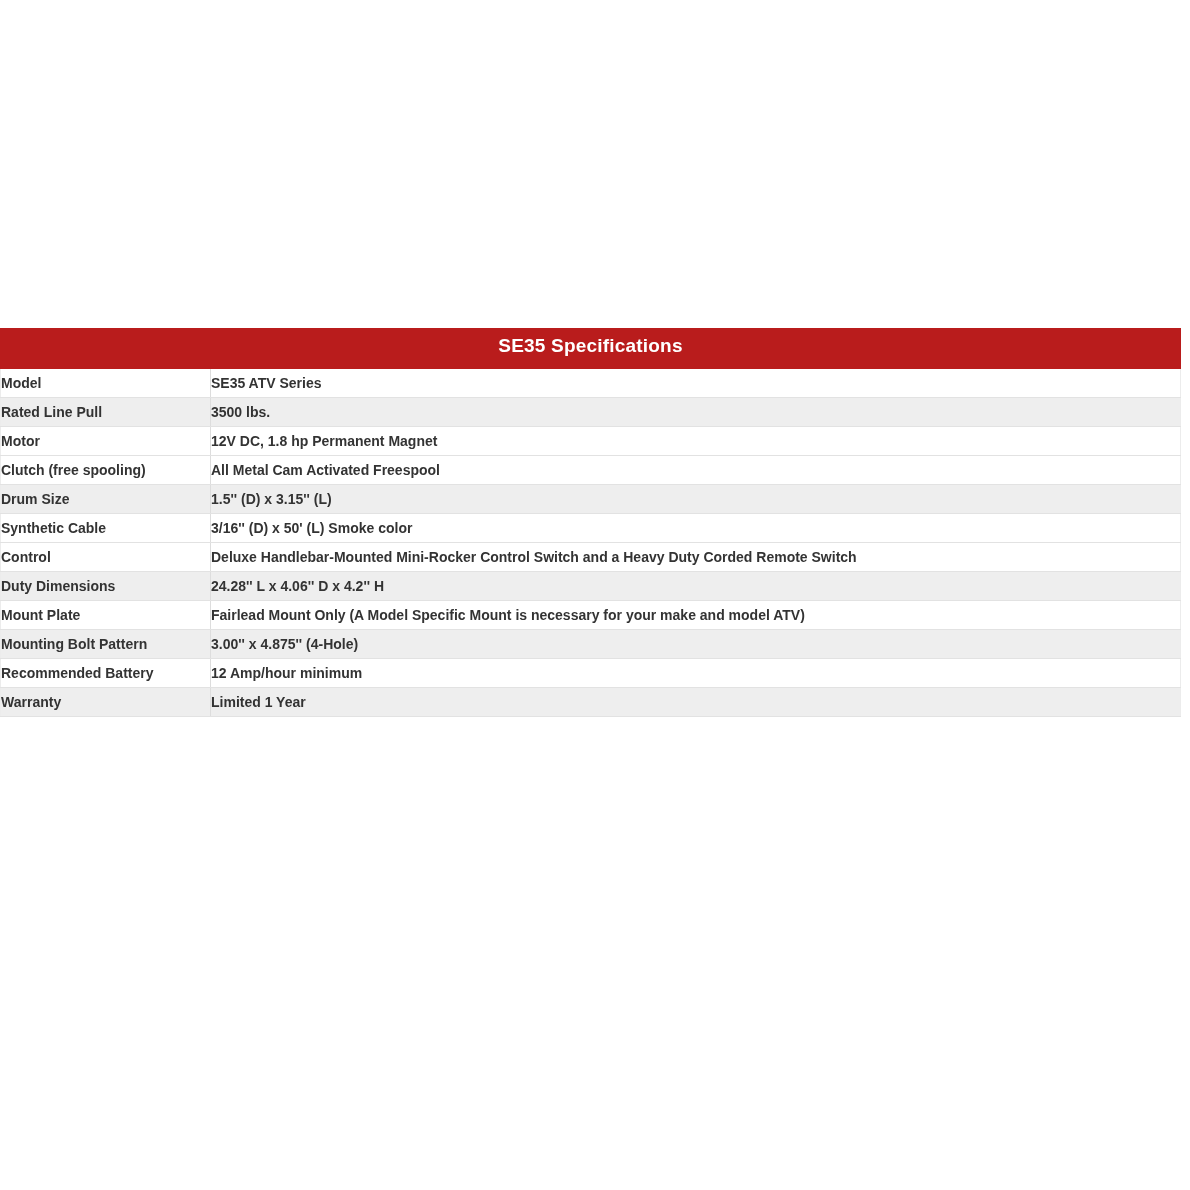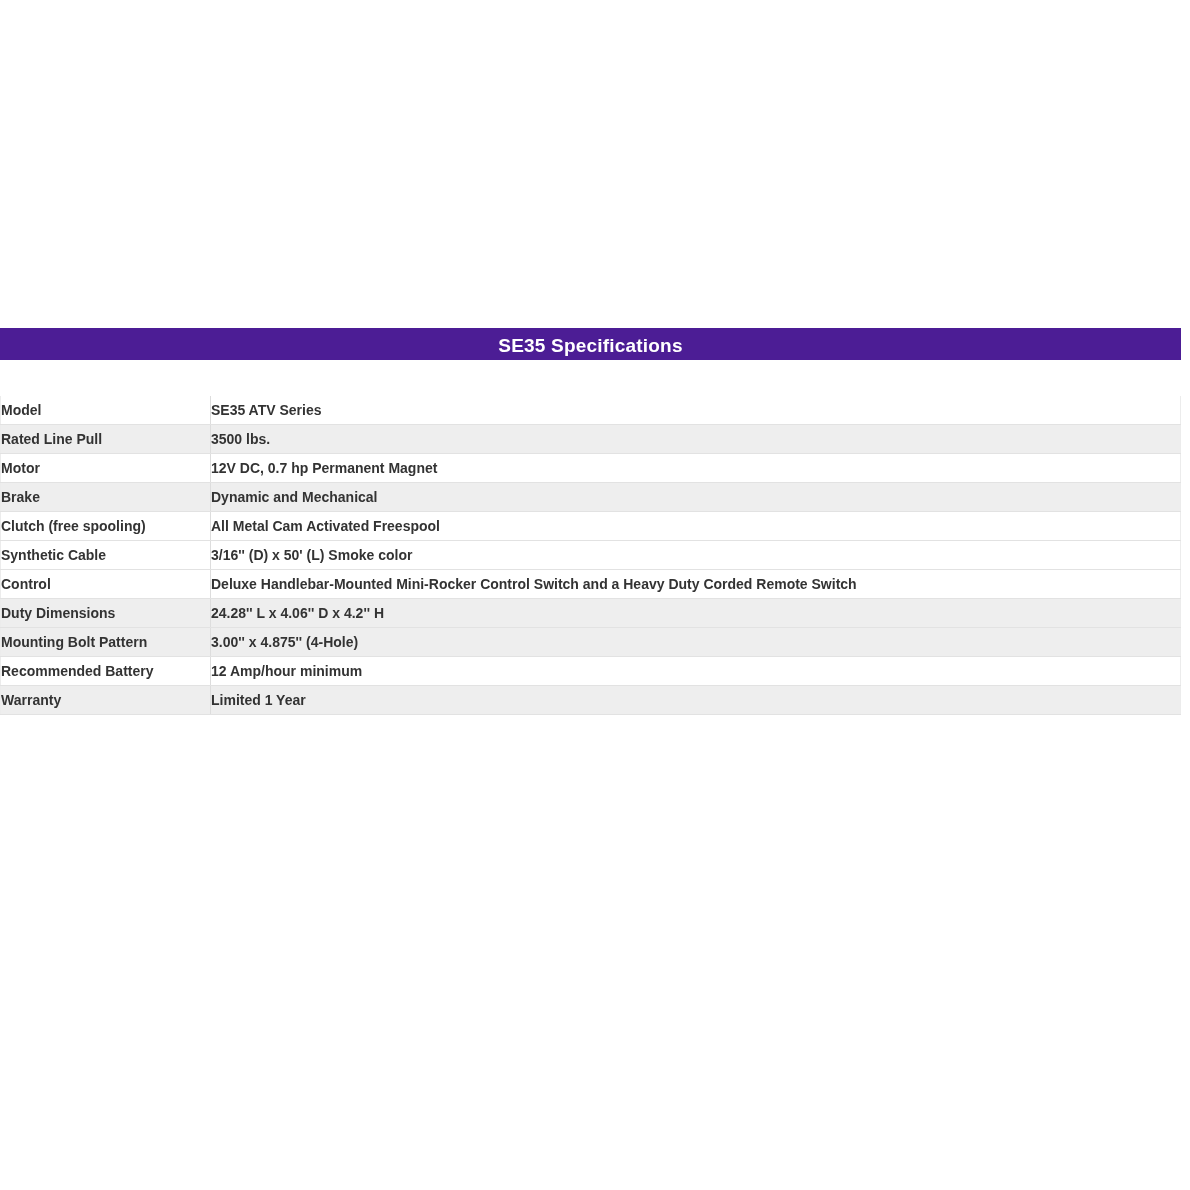--- a/index.html
+++ b/index.html
@@ -17,36 +17,35 @@
     height: 1190px;
     background: #ffffff;
   }
   .spec-container {
     position: absolute;
     top: 328px;
     left: 0;
     width: 1181px;
   }
   .spec-header {
-    background: #4c1d95;
+    background: #b91c1c;
     color: #ffffff;
     font-size: 19px;
     font-weight: bold;
     text-align: center;
-    height: 32px;
+    height: 41px;
     line-height: 36px;
     letter-spacing: 0.2px;
   }
   table.spec-table {
     width: 100%;
     border-collapse: collapse;
     table-layout: fixed;
     border-left: 1px solid #ececec;
     border-right: 1px solid #ececec;
-    margin-top: 36px;
   }
   table.spec-table td {
     height: 28px;
     font-size: 14px;
     font-weight: bold;
     color: #333333;
     border-bottom: 1px solid #e2e2e2;
     padding: 0;
     vertical-align: middle;
     white-space: nowrap;
@@ -80,41 +79,45 @@
           <tr class="row-plain">
             <td class="label-cell">Model</td>
             <td class="value-cell">SE35 ATV Series</td>
           </tr>
           <tr class="row-alt">
             <td class="label-cell">Rated Line Pull</td>
             <td class="value-cell">3500 lbs.</td>
           </tr>
           <tr class="row-plain">
             <td class="label-cell">Motor</td>
-            <td class="value-cell">12V DC, 0.7 hp Permanent Magnet</td>
-          </tr>
-          <tr class="row-alt">
-            <td class="label-cell">Brake</td>
-            <td class="value-cell">Dynamic and Mechanical</td>
+            <td class="value-cell">12V DC, 1.8 hp Permanent Magnet</td>
           </tr>
           <tr class="row-plain">
             <td class="label-cell">Clutch (free spooling)</td>
             <td class="value-cell">All Metal Cam Activated Freespool</td>
+          </tr>
+          <tr class="row-alt">
+            <td class="label-cell">Drum Size</td>
+            <td class="value-cell">1.5'' (D) x 3.15'' (L)</td>
           </tr>
           <tr class="row-plain">
             <td class="label-cell">Synthetic Cable</td>
             <td class="value-cell">3/16'' (D) x 50' (L) Smoke color</td>
           </tr>
           <tr class="row-plain">
             <td class="label-cell">Control</td>
             <td class="value-cell">Deluxe Handlebar-Mounted Mini-Rocker Control Switch and a Heavy Duty Corded Remote Switch</td>
           </tr>
           <tr class="row-alt">
             <td class="label-cell">Duty Dimensions</td>
             <td class="value-cell">24.28'' L x 4.06'' D x 4.2'' H</td>
+          </tr>
+          <tr class="row-plain">
+            <td class="label-cell">Mount Plate</td>
+            <td class="value-cell">Fairlead Mount Only (A Model Specific Mount is necessary for your make and model ATV)</td>
           </tr>
           <tr class="row-alt">
             <td class="label-cell">Mounting Bolt Pattern</td>
             <td class="value-cell">3.00'' x 4.875'' (4-Hole)</td>
           </tr>
           <tr class="row-plain">
             <td class="label-cell">Recommended Battery</td>
             <td class="value-cell">12 Amp/hour minimum</td>
           </tr>
           <tr class="row-alt">

